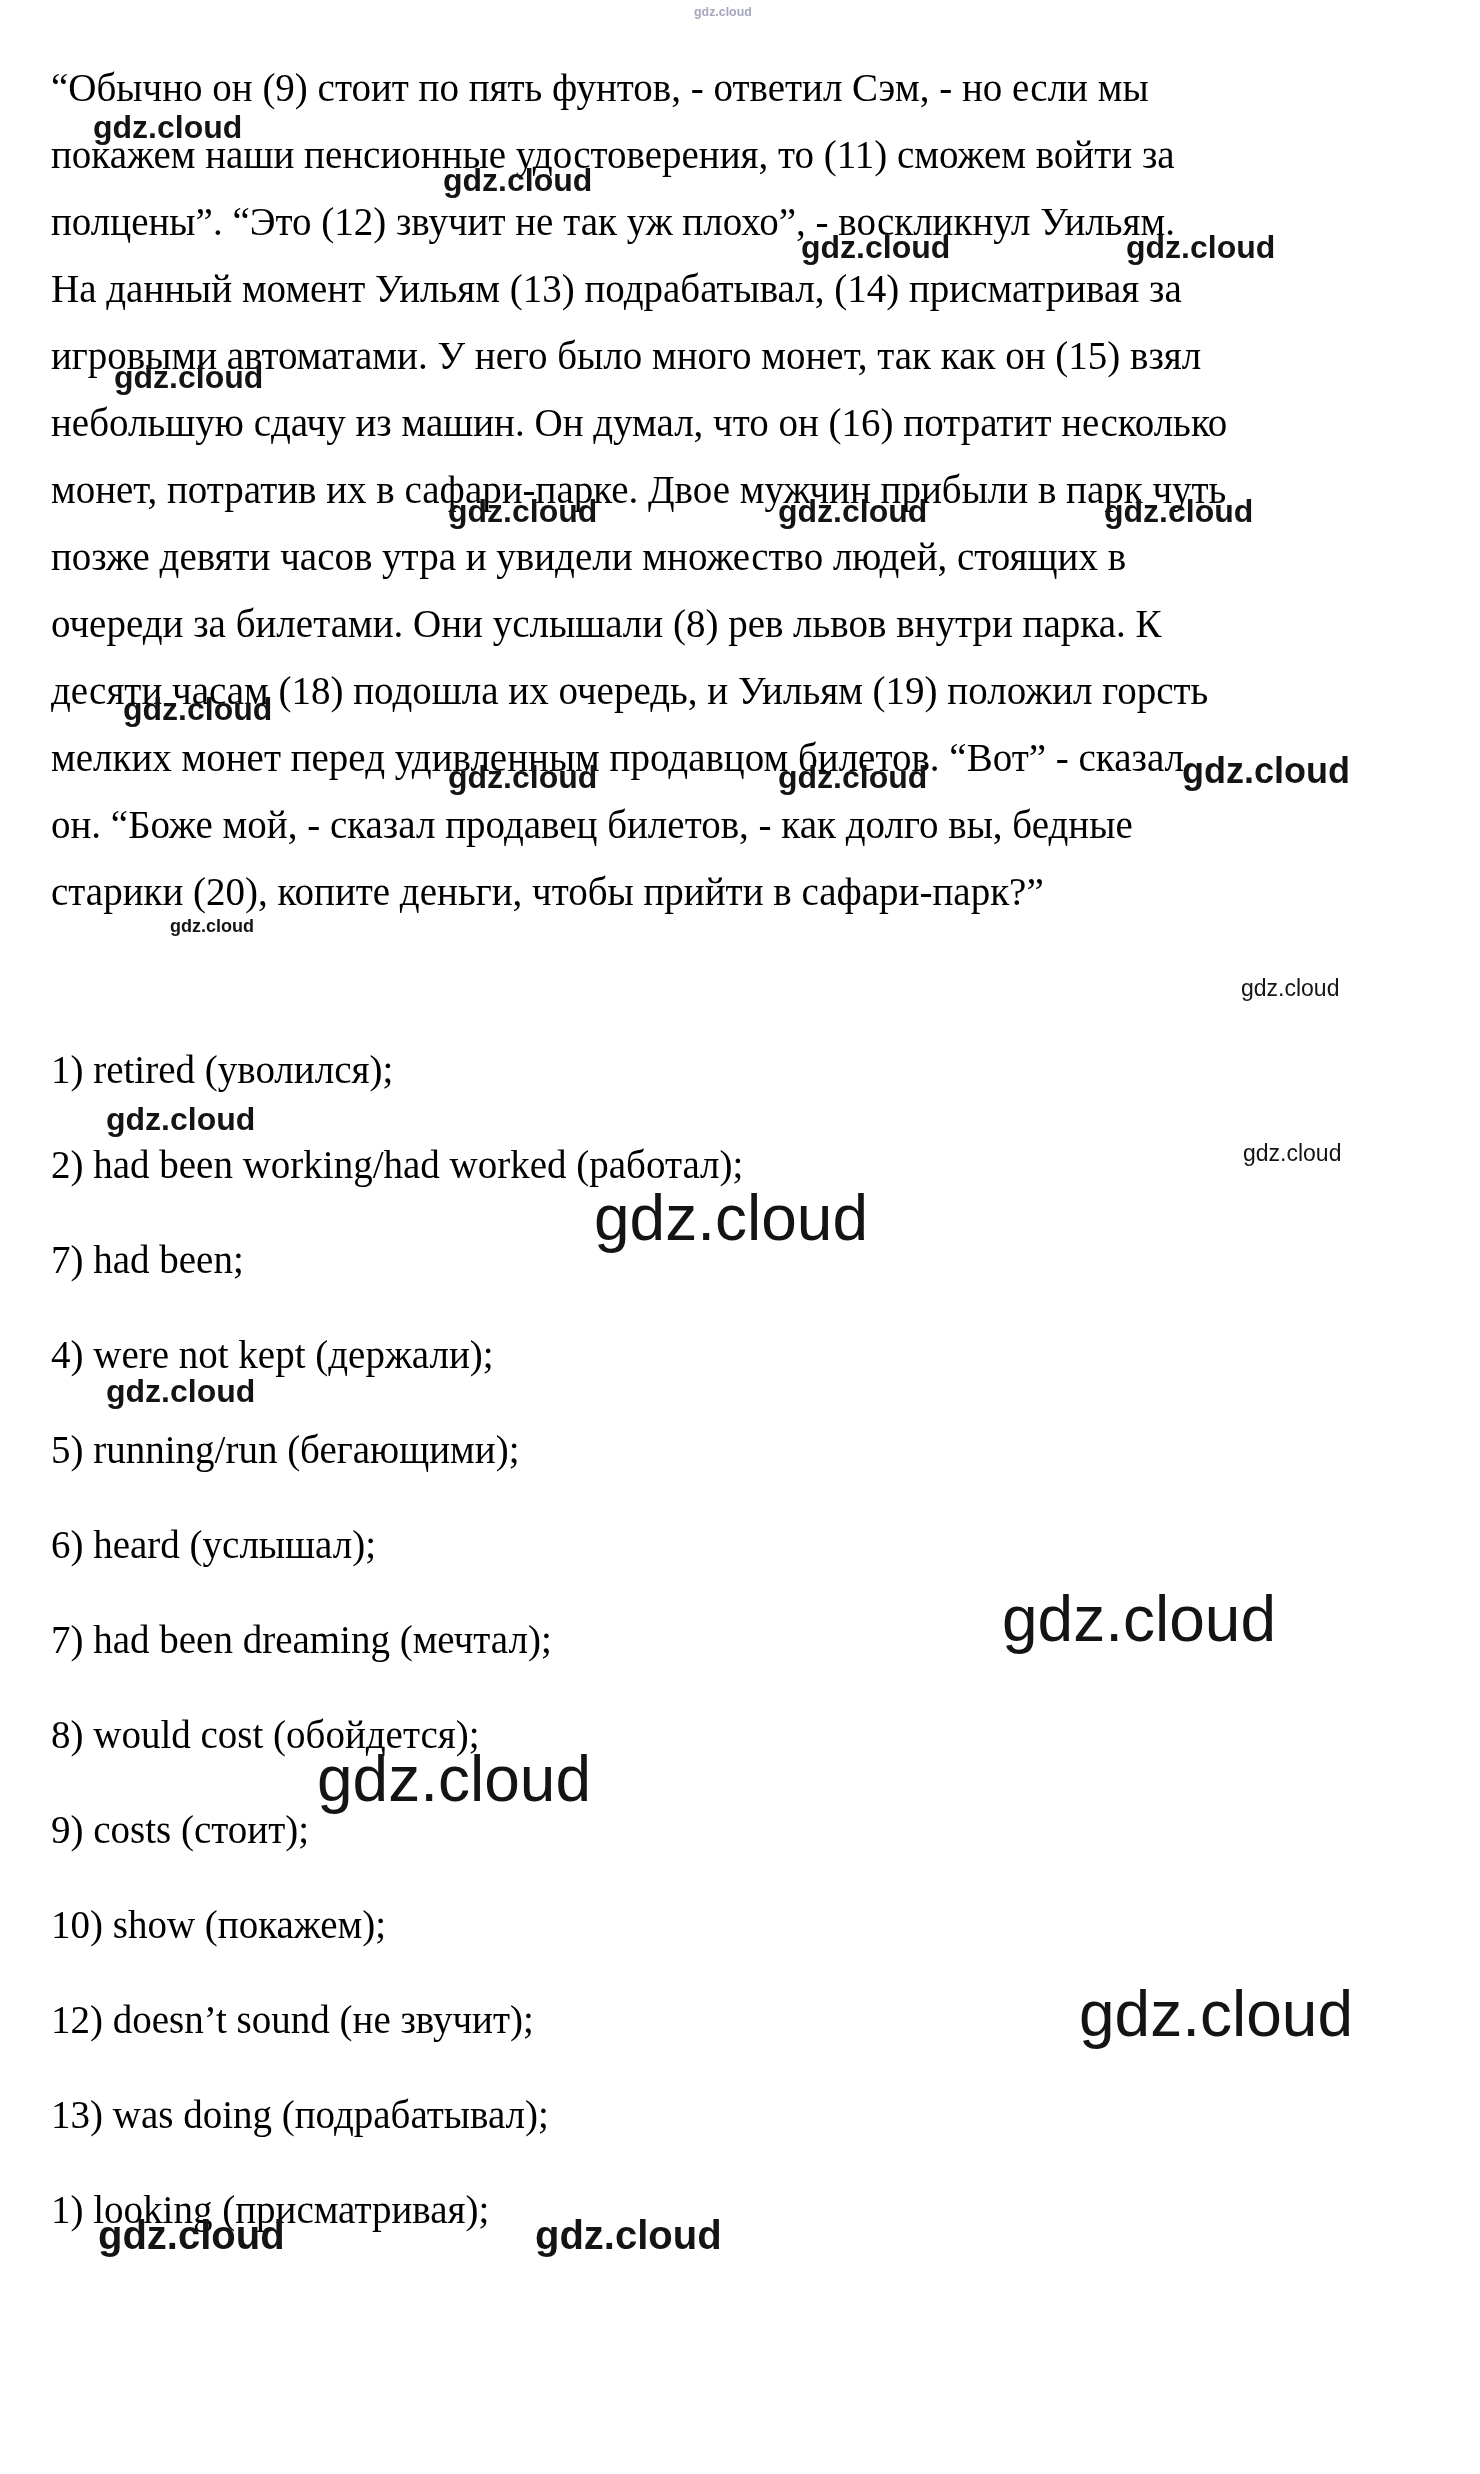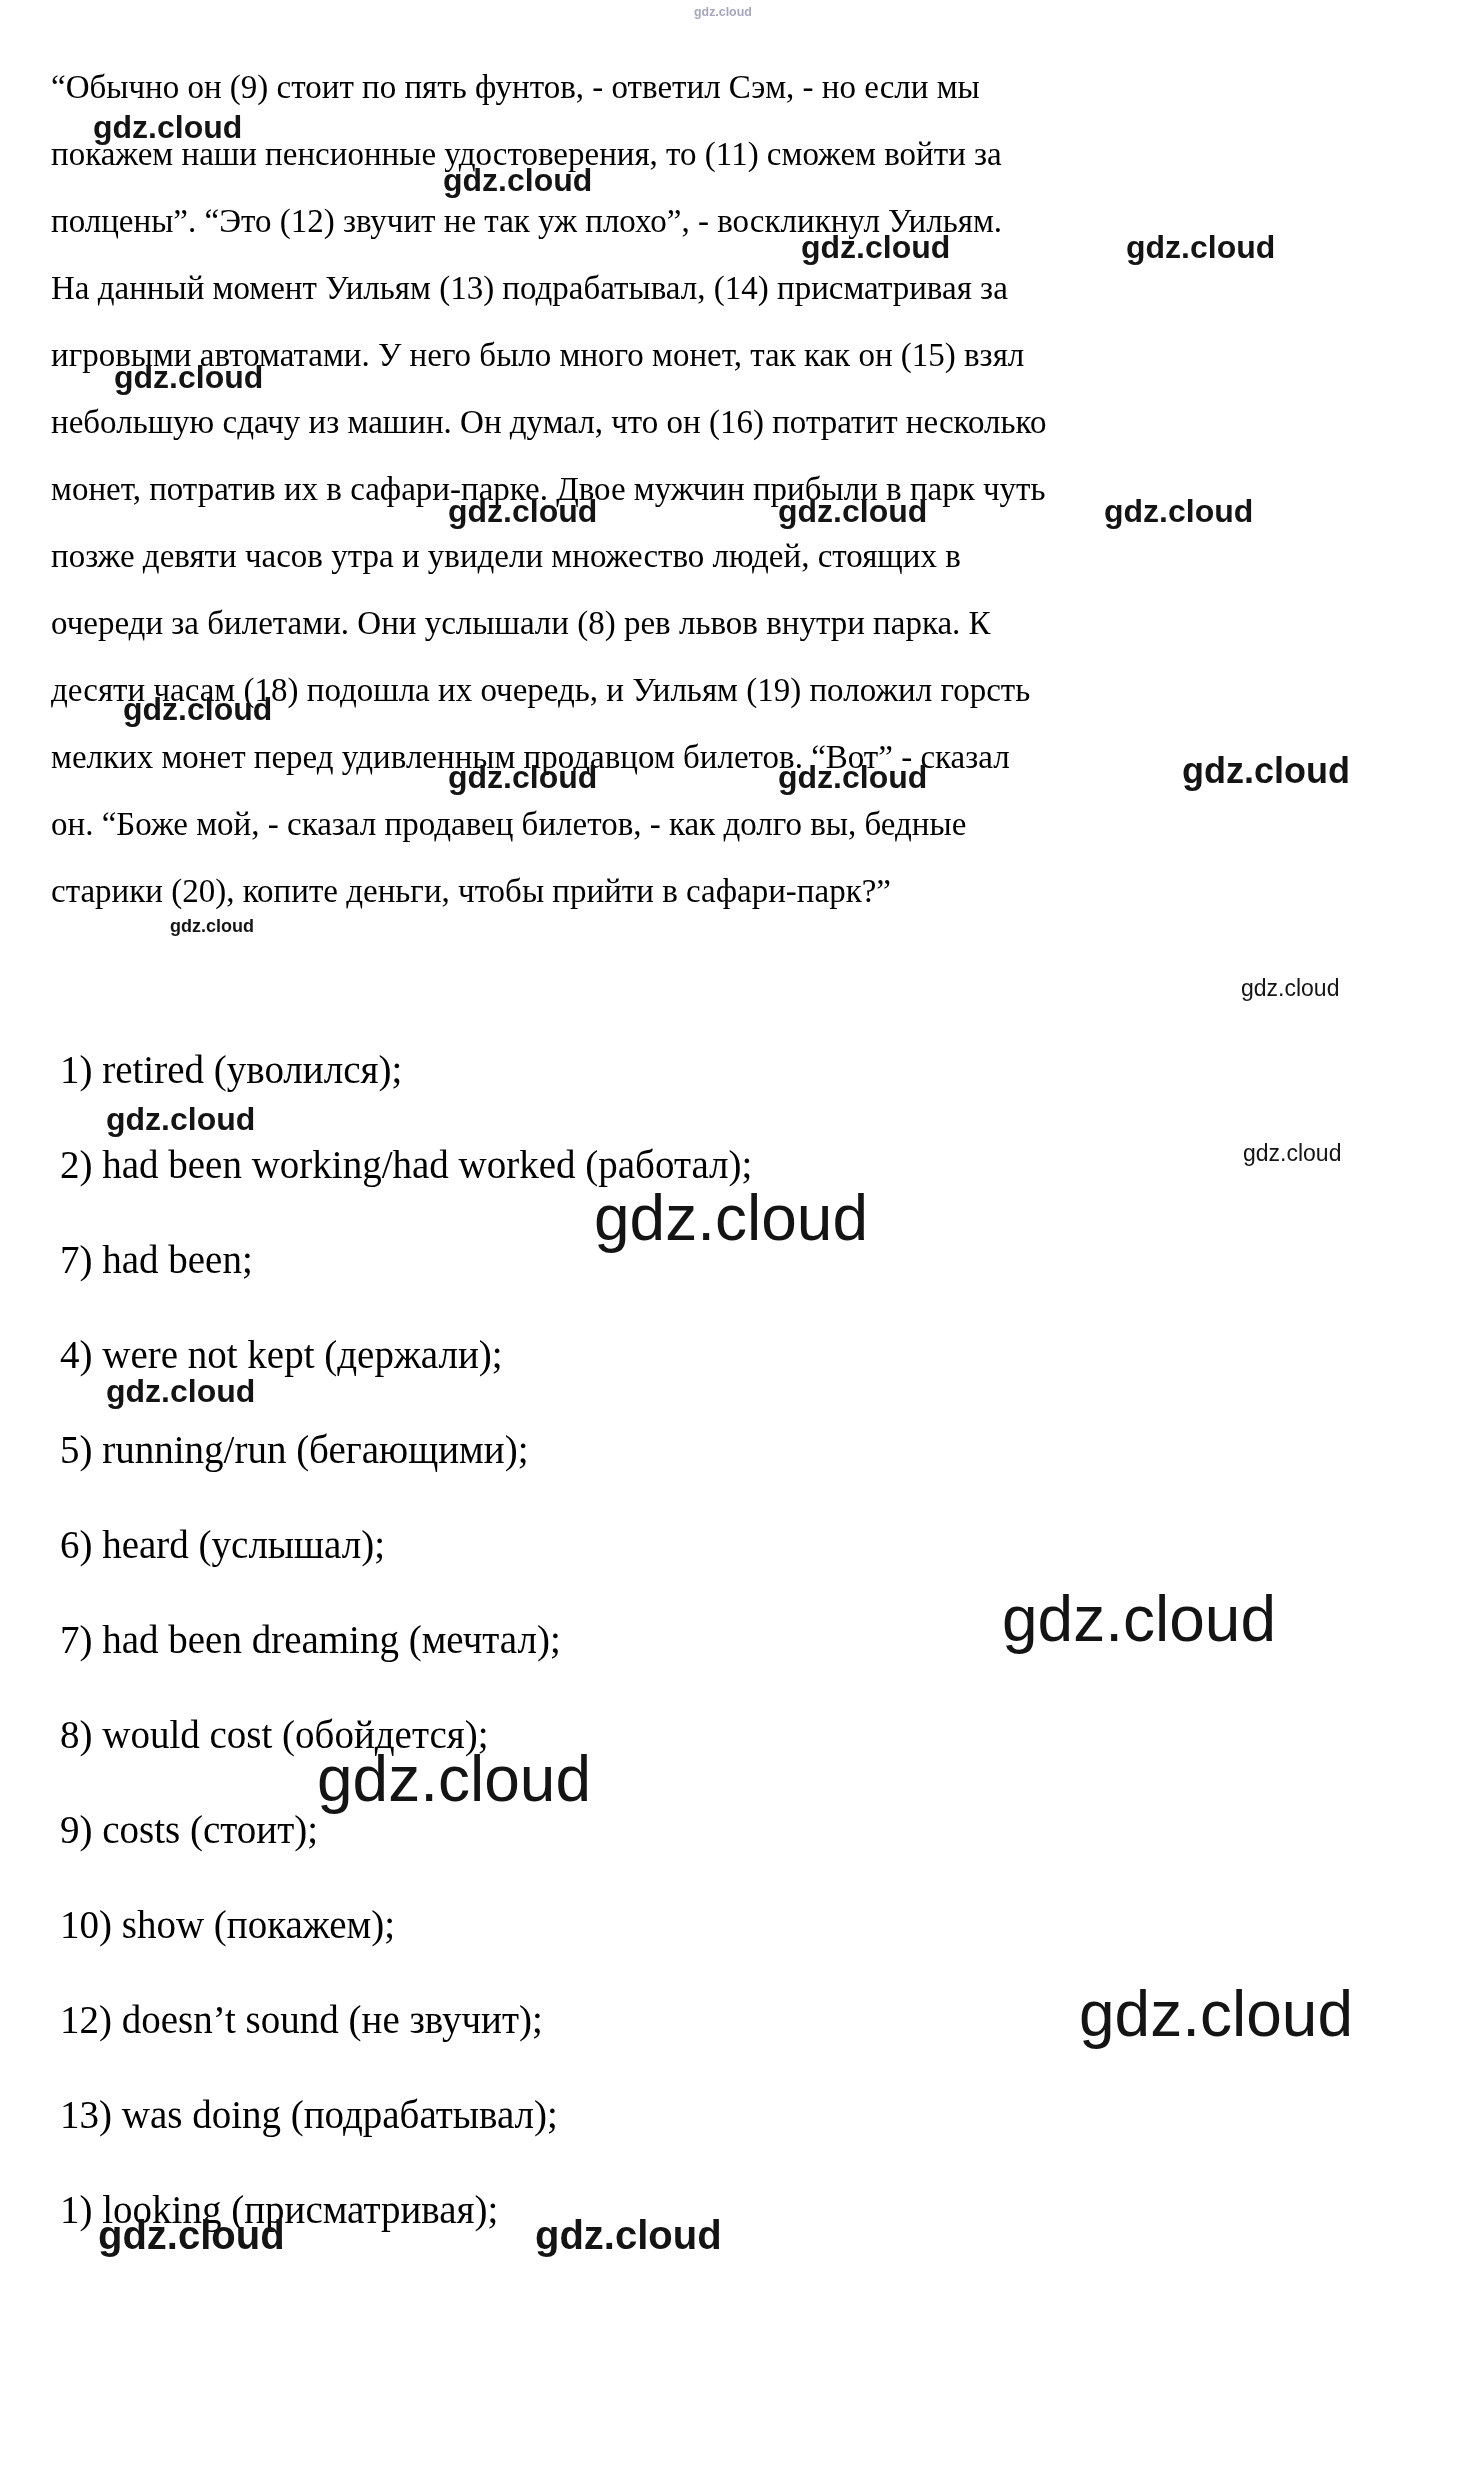--- a/index.html
+++ b/index.html
@@ -12,35 +12,34 @@
     position: relative;
     overflow: hidden;
     font-family: "Liberation Serif", serif;
     color: #000000;
   }
   .paragraph {
     position: absolute;
     left: 51px;
     top: 54px;
     width: 1408px;
-    font-size: 33px;
+    font-size: 39px;
     line-height: 67px;
   }
   .pline { white-space: nowrap; }
   .answers {
     position: absolute;
     left: 51px;
     top: 1046px;
     font-size: 39px;
     line-height: 47px;
   }
   .answer-item {
     margin-bottom: 48px;
     white-space: nowrap;
-    margin-left: 9px;
   }
   .wm {
     position: absolute;
     font-family: "Liberation Sans", sans-serif;
     color: #141414;
     white-space: nowrap;
     z-index: 5;
   }
   .wm-1  { left: 694px;  top: 4.7px;    font-size: 12.4px; font-weight: 700; color: #a6a6bf; }
   .wm-2  { left: 93px;  top: 109px;  font-size: 32px; font-weight: 700; }

